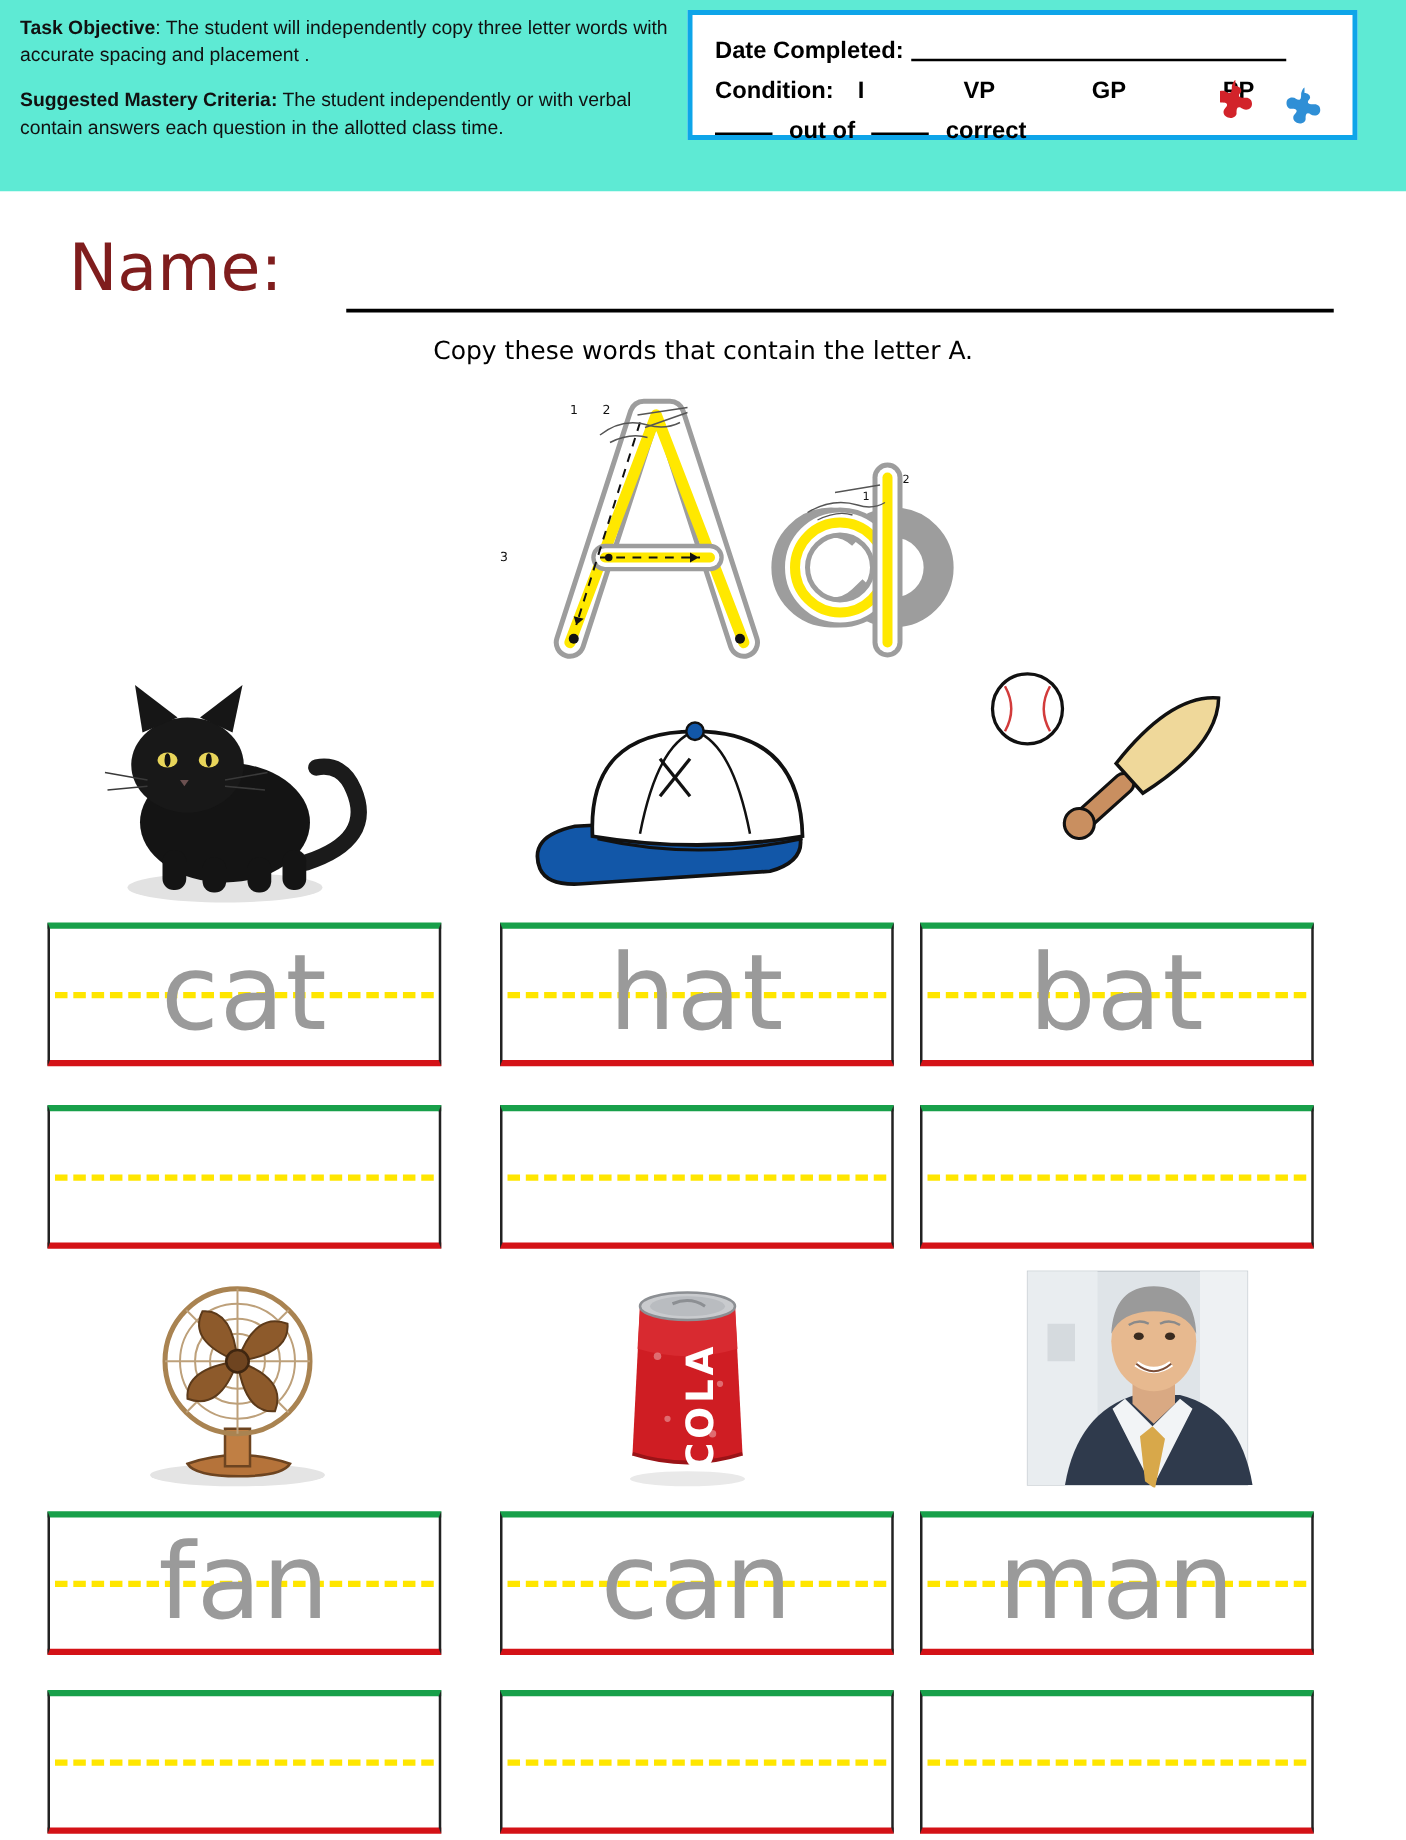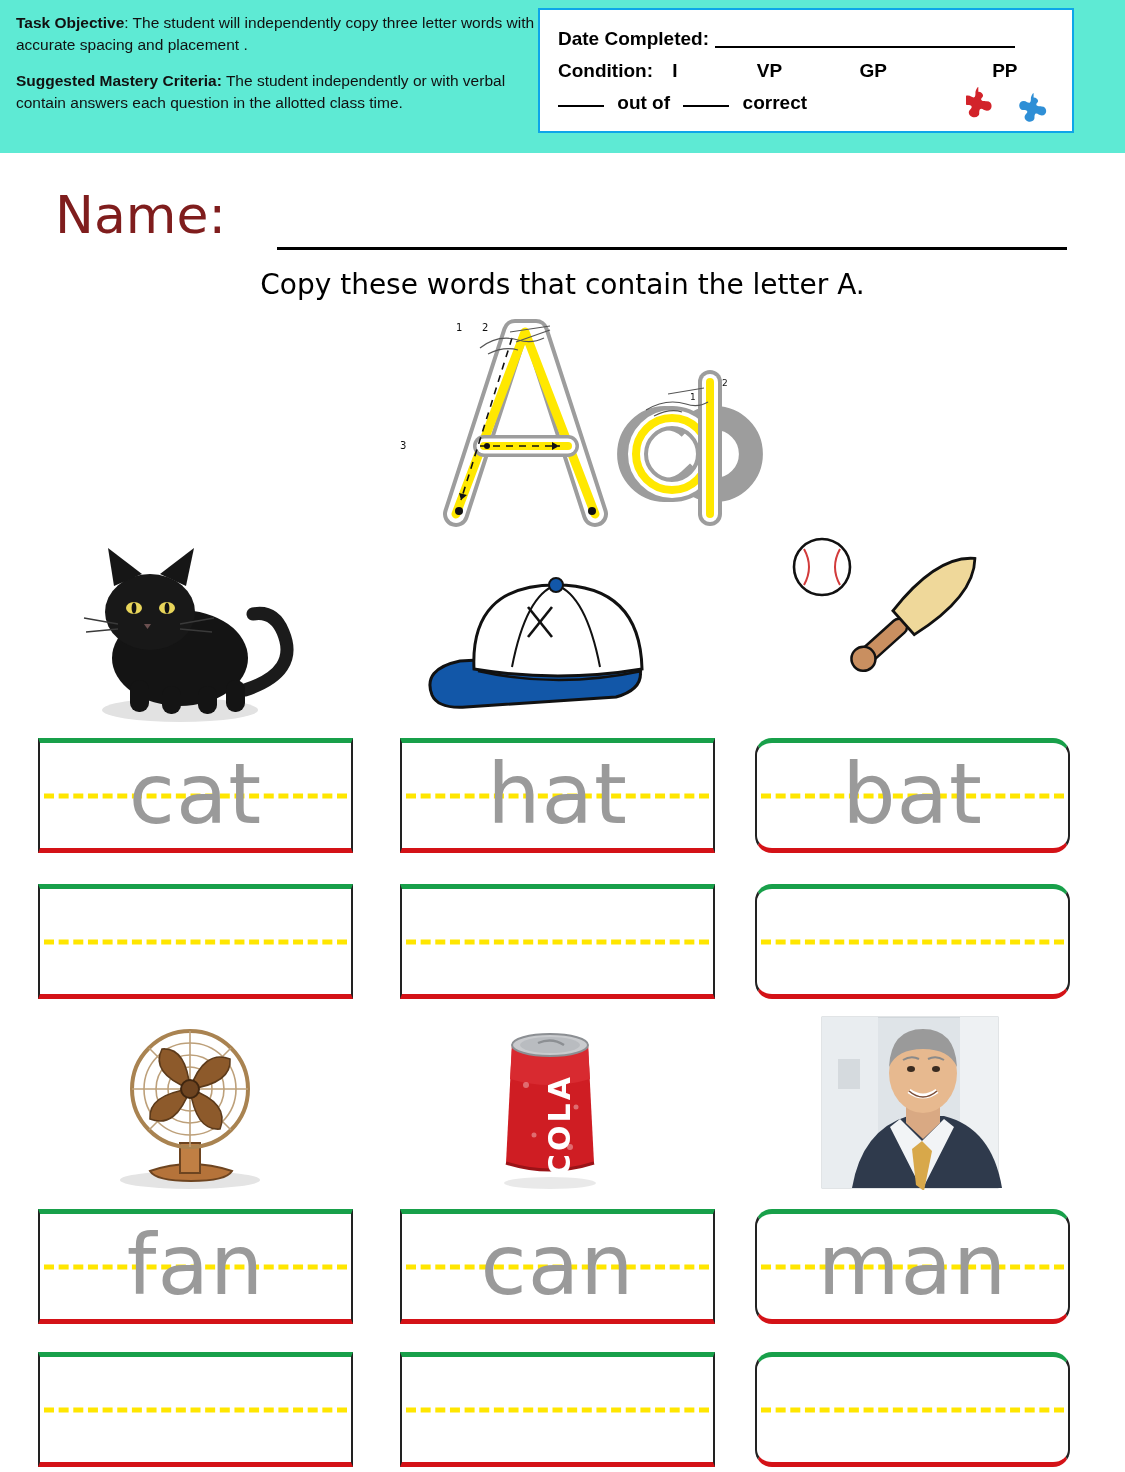--- a/index.html
+++ b/index.html
@@ -29,24 +29,24 @@
     width: 520px;
     font-size: 15.5px;
     color: #111;
     line-height: 1.42;
   }
   .objective-block .lbl { font-weight: bold; }
   .objective-block p { margin: 0 0 14px 0; }
 
   .data-box {
     position: absolute;
-    left: 538px; top: 8px;
+    left: 550px; top: 8px;
     width: 536px;
-    height: 125px;
-    border: 2px solid #0ea5e9;
+    height: 104px;
+    border: 4px solid #0ea5e9;
     background: #ffffff;
     box-sizing: border-box;
   }
   .data-line {
     position: absolute;
     font-size: 19px;
     font-weight: bold;
     color: #000;
     white-space: nowrap;
   }
@@ -96,21 +96,21 @@
     width: 790px;
     border-bottom: 3px solid #000;
   }
 
   
   .instruction {
     position: absolute;
     left: 0; top: 268px;
     width: 1125px;
     text-align: center;
-    font-size: 28px;
+    font-size: 20px;
     color: #000;
     font-family: "DejaVu Sans", sans-serif;
   }
 
   
   .letter-graphic {
     position: absolute;
     left: 360px; top: 318px;
     width: 420px; height: 218px;
   }
@@ -158,21 +158,21 @@
     line-height: 1;
     color: #9a9a9a;
     font-family: "DejaVu Sans", sans-serif;
     font-weight: 400;
     letter-spacing: 1px;
   }
 
   
   .c1 { left: 38px; text-decoration: underline; }
   .c2 { left: 400px; }
-  .c3 { left: 755px; border-radius: 17px; }
+  .c3 { left: 736px; }
   .r1 { top: 738px; }
   .r2 { top: 884px; }
   .r3 { top: 1209px; }
   .r4 { top: 1352px; }
 </style>
 </head>
 <body>
 
 <div class="header-band">
 
@@ -187,21 +187,21 @@
 
   <div class="data-box">
     <div class="data-line dl1">
       <span>Date Completed:</span><span class="blank"></span>
     </div>
     <div class="data-line dl2">
       <span>Condition:</span>
       <span class="cond-opt" style="margin-left:14px">I</span>
       <span class="cond-opt" style="margin-left:74px">VP</span>
       <span class="cond-opt" style="margin-left:72px">GP</span>
-      <span class="cond-opt" style="margin-left:100px">PP</span>
+      <span class="cond-opt" style="margin-left:72px">PP</span>
     </div>
     <div class="data-line dl3">
       <span class="blank-s"></span>
       <span style="margin:0 8px">out of</span>
       <span class="blank-s"></span>
       <span style="margin-left:8px">correct</span>
     </div>
 
     <svg class="puzzle-icon" viewBox="0 0 96 40">
       <g fill="#d2232a">

